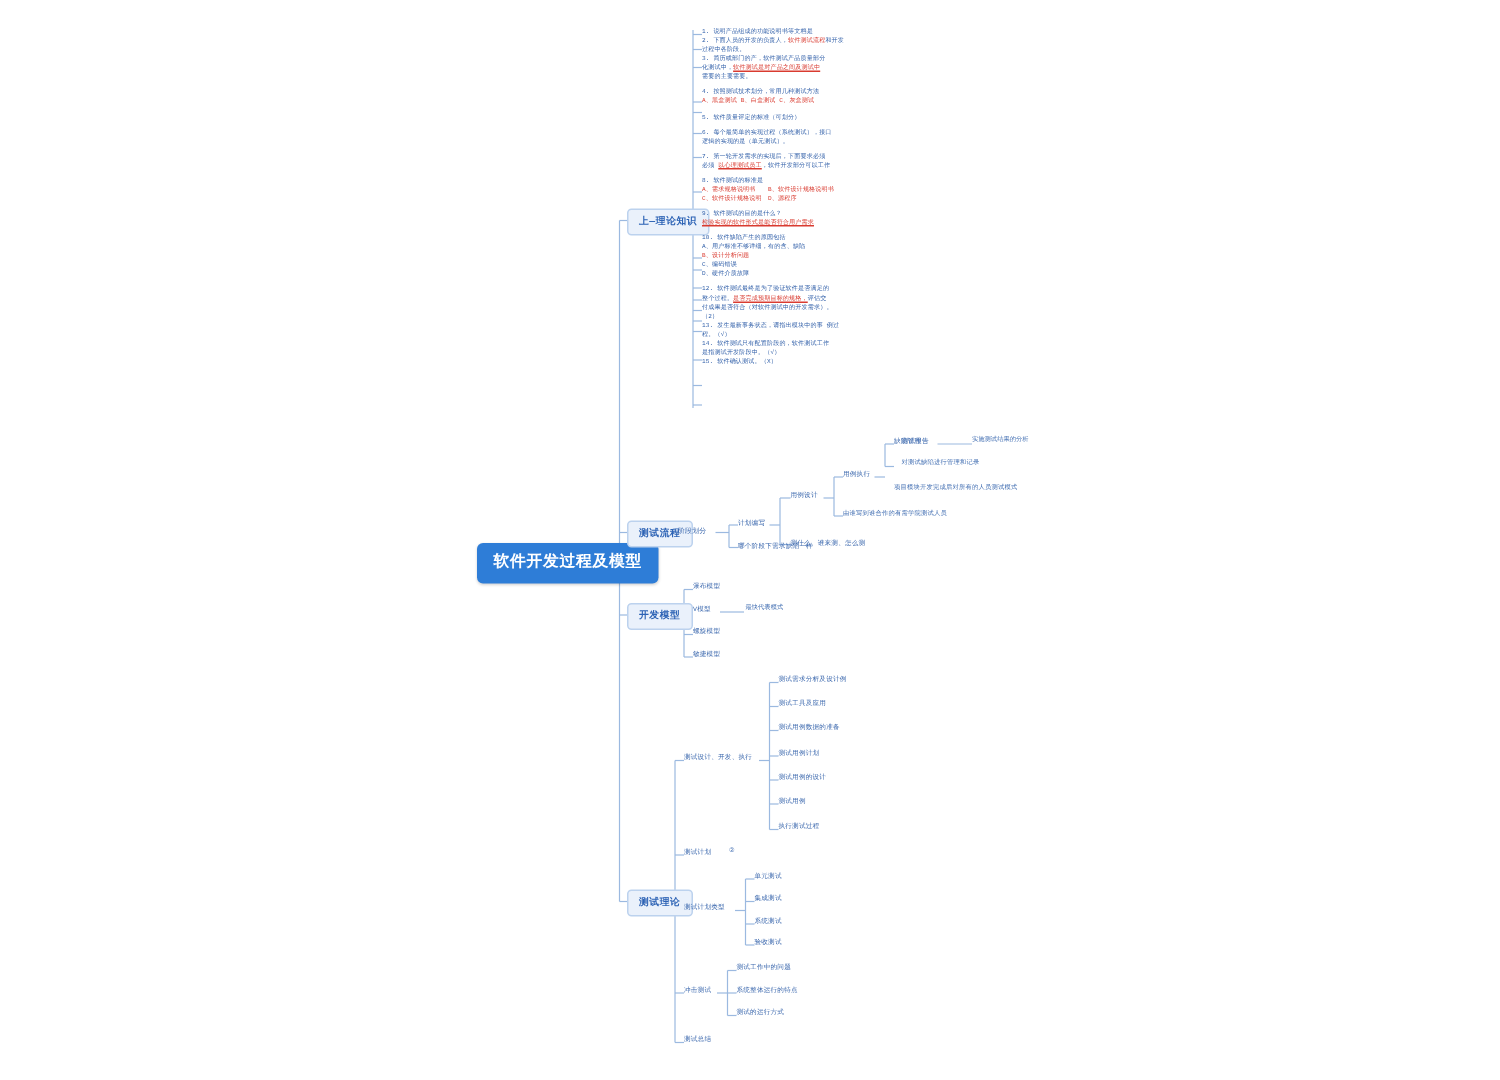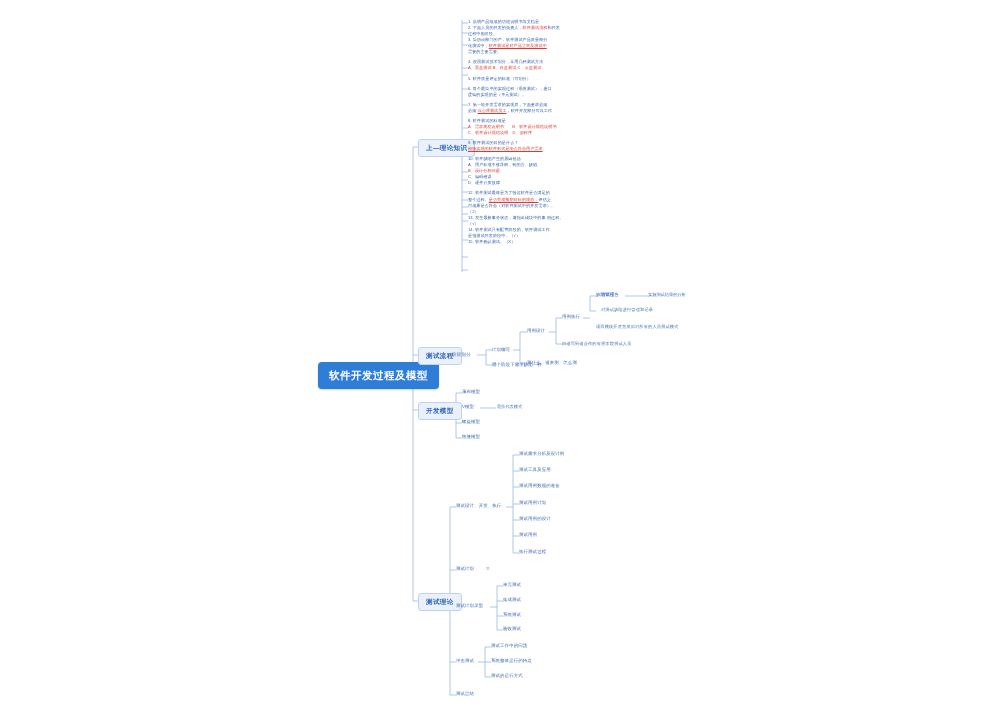--- a/index.html
+++ b/index.html
@@ -1,18 +1,18 @@
 <!DOCTYPE html>
 <html><head>
 <meta charset="utf-8">
 <style>
   html,body{margin:0;padding:0;background:#ffffff;}
   body{width:1000px;height:720px;overflow:hidden;
        font-family:"Liberation Sans","DejaVu Sans",sans-serif;color:#2b4a7d;}
-  #canvas{position:relative;width:1000px;height:590px;}
+  #canvas{position:relative;width:1000px;height:590px;font-family:Liberation Mono, monospace;}
   svg.links{position:absolute;left:0;top:0;width:1000px;height:720px;pointer-events:none;}
 
   .node{position:absolute;white-space:nowrap;line-height:1.25;}
 
   .root{
     background:#2e7dd7;color:#ffffff;border-radius:4px;
     font-size:10.5px;font-weight:bold;letter-spacing:.5px;
     padding:7px 11px;box-shadow:0 1px 2px rgba(0,0,0,.18);
   }
   .branch{

